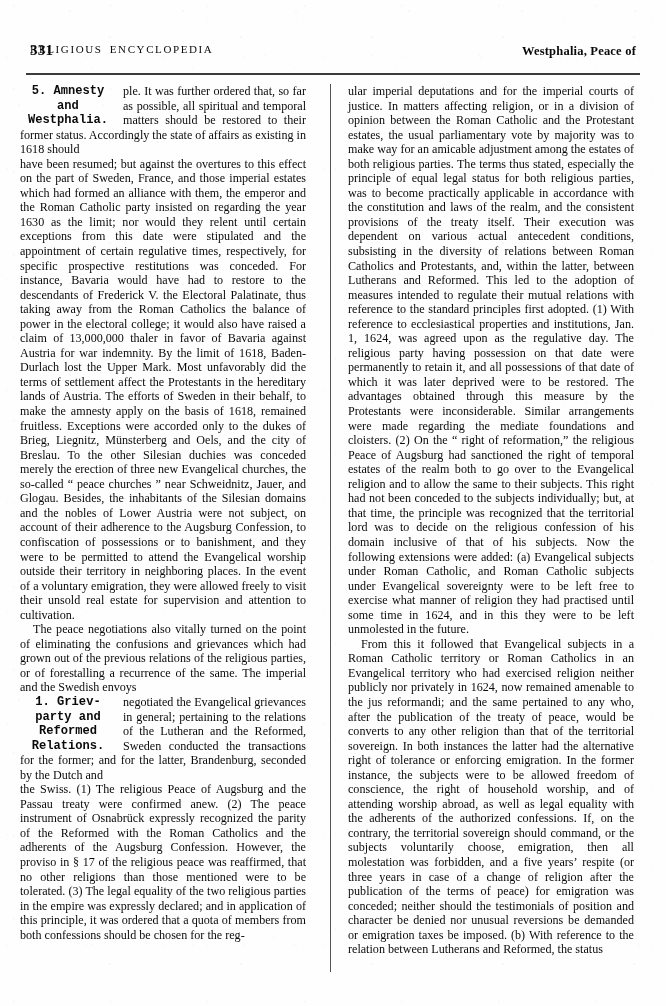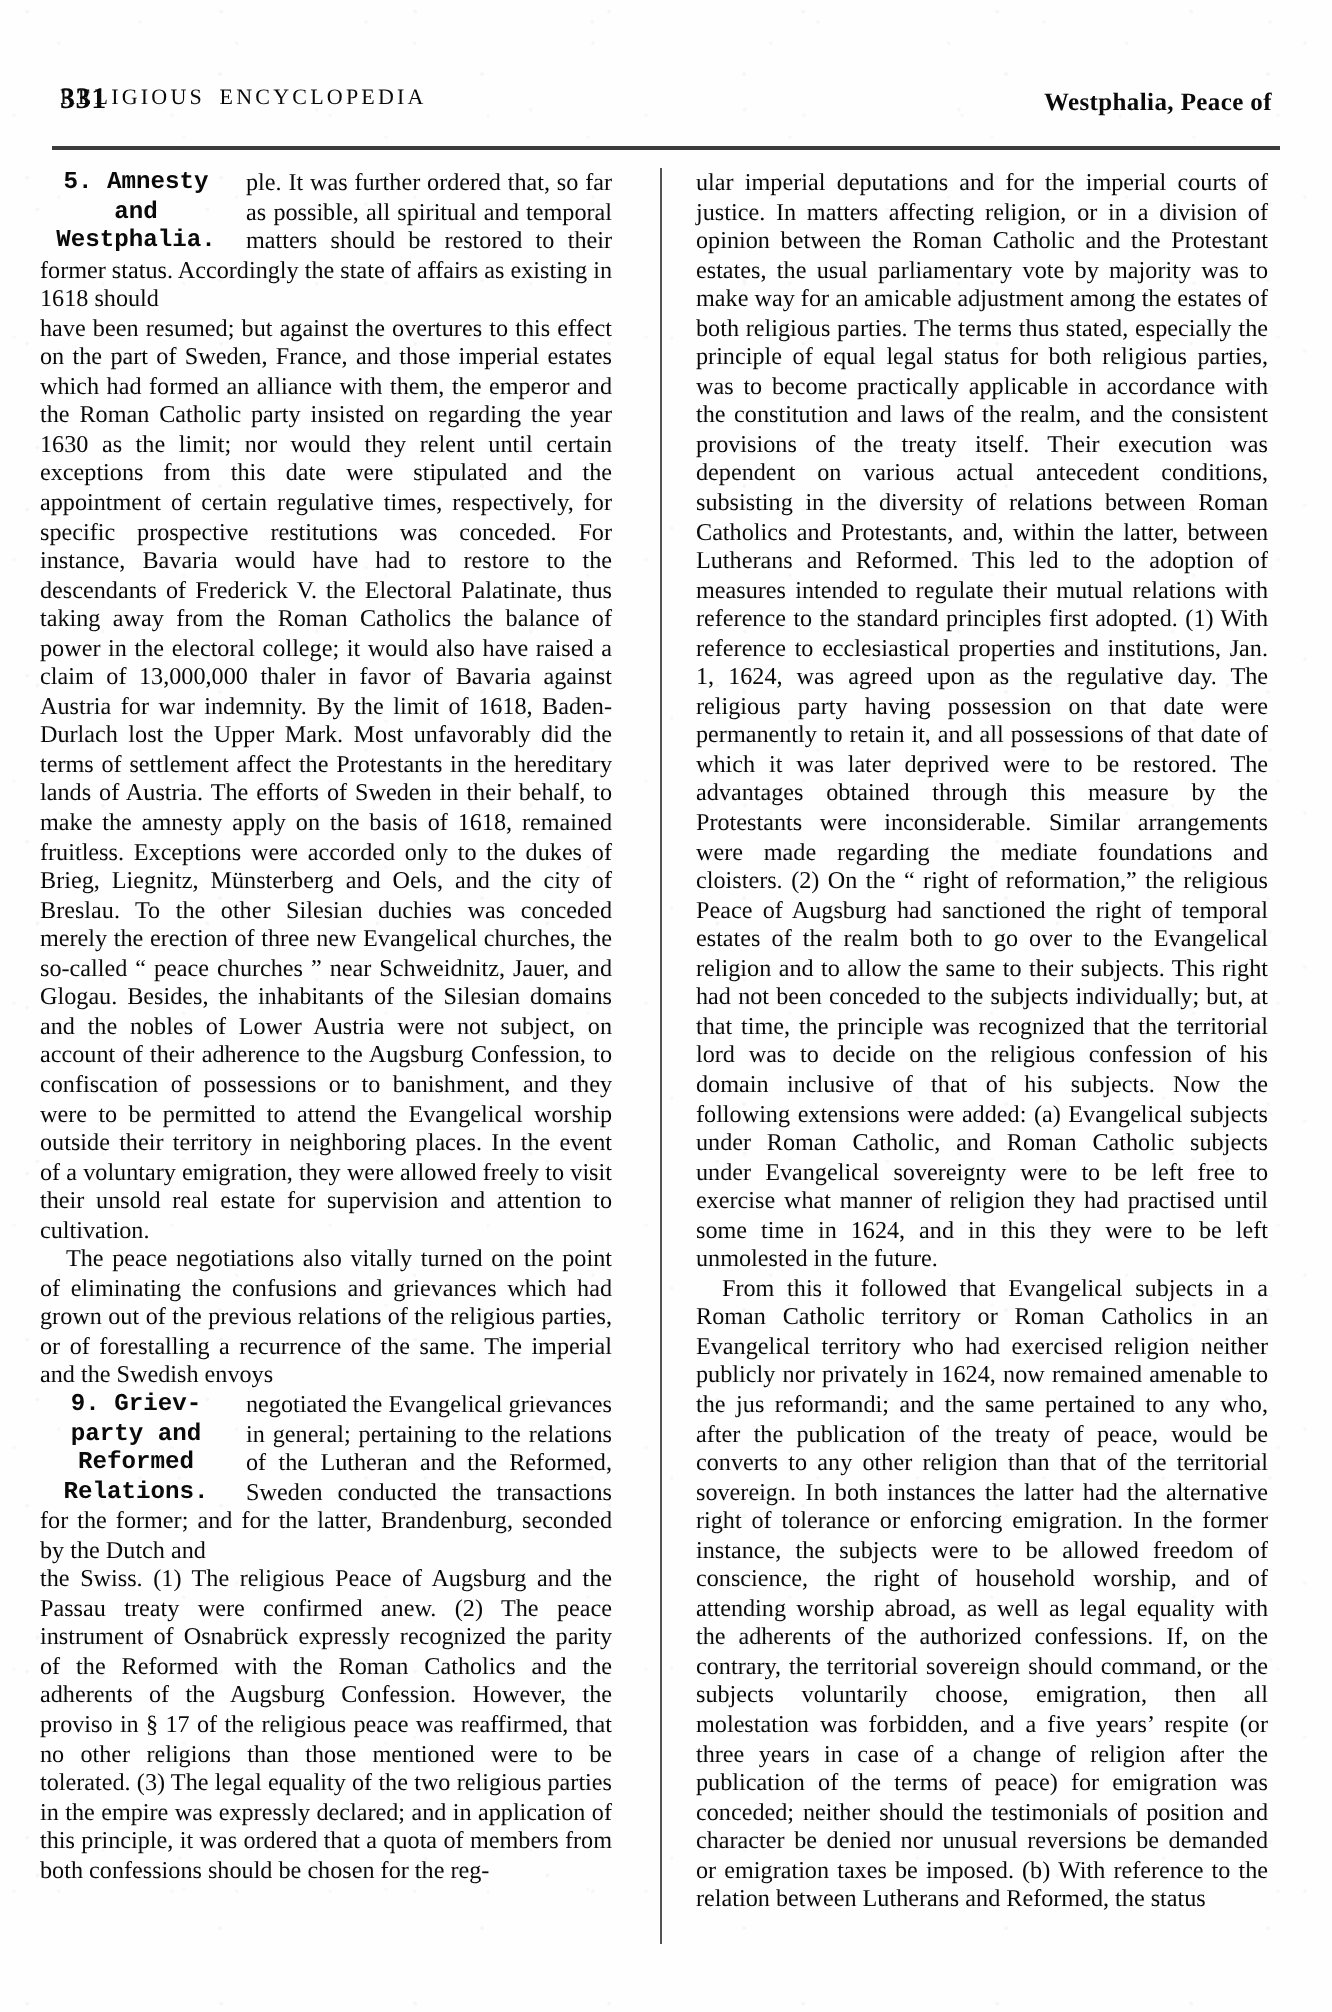--- a/index.html
+++ b/index.html
@@ -181,21 +181,21 @@
       </div>
       <p class="nostretch">ple. It was further ordered that, so far as possible, all spiritual and temporal matters should be restored to their former status. Accordingly the state of affairs as existing in 1618 should</p>
     </div>
 
     <p class="flush nostretch">have been resumed; but against the overtures to this effect on the part of Sweden, France, and those imperial estates which had formed an alliance with them, the emperor and the Roman Catholic party insisted on regarding the year 1630 as the limit; nor would they relent until certain exceptions from this date were stipulated and the appointment of certain regulative times, respectively, for specific prospective restitutions was conceded. For instance, Bavaria would have had to restore to the descendants of Frederick V. the Electoral Palatinate, thus taking away from the Roman Catholics the balance of power in the electoral college; it would also have raised a claim of 13,000,000 thaler in favor of Bavaria against Austria for war indemnity. By the limit of 1618, Baden-Durlach lost the Upper Mark. Most unfavorably did the terms of settlement affect the Protestants in the hereditary lands of Austria. The efforts of Sweden in their behalf, to make the amnesty apply on the basis of 1618, remained fruitless. Exceptions were accorded only to the dukes of Brieg, Liegnitz, Münsterberg and Oels, and the city of Breslau. To the other Silesian duchies was conceded merely the erection of three new Evangelical churches, the so-called “ peace churches ” near Schweidnitz, Jauer, and Glogau. Besides, the inhabitants of the Silesian domains and the nobles of Lower Austria were not subject, on account of their adherence to the Augsburg Confession, to confiscation of possessions or to banishment, and they were to be permitted to attend the Evangelical worship outside their territory in neighboring places. In the event of a voluntary emigration, they were allowed freely to visit their unsold real estate for supervision and attention to cultivation.</p>
 
     <p class="indent nostretch">The peace negotiations also vitally turned on the point of eliminating the confusions and grievances which had grown out of the previous relations of the religious parties, or of forestalling a recurrence of the same. The imperial and the Swedish envoys</p>
 
     <div class="sidenote-block">
       <div class="sidenote">
-        <span class="sn-line">9. Griev-</span>
+        <span class="sn-line">1. Griev-</span>
         <span class="sn-line">party and</span>
         <span class="sn-line">Reformed</span>
         <span class="sn-line">Relations.</span>
       </div>
       <p class="nostretch">negotiated the Evangelical grievances in general; pertaining to the relations of the Lutheran and the Reformed, Sweden conducted the transactions for the former; and for the latter, Brandenburg, seconded by the Dutch and</p>
     </div>
 
     <p class="flush nostretch">the Swiss. (1) The religious Peace of Augsburg and the Passau treaty were confirmed anew. (2) The peace instrument of Osnabrück expressly recognized the parity of the Reformed with the Roman Catholics and the adherents of the Augsburg Confession. However, the proviso in § 17 of the religious peace was reaffirmed, that no other religions than those mentioned were to be tolerated. (3) The legal equality of the two religious parties in the empire was expressly declared; and in application of this principle, it was ordered that a quota of members from both confessions should be chosen for the reg-</p>
   </div>
 

